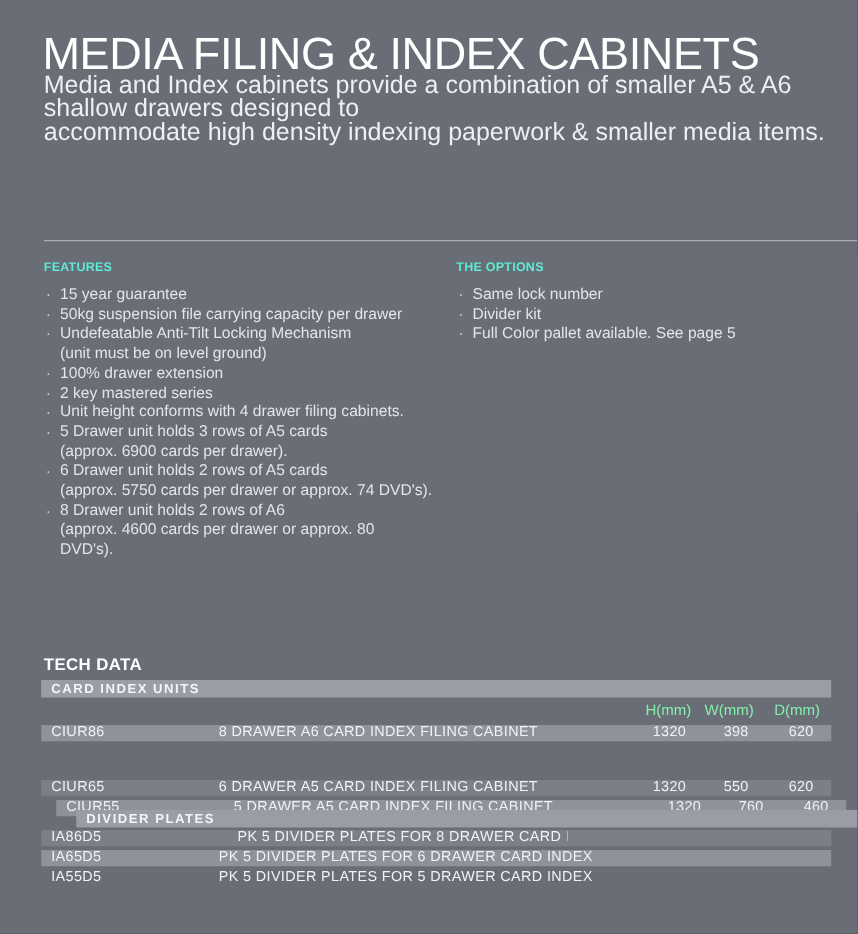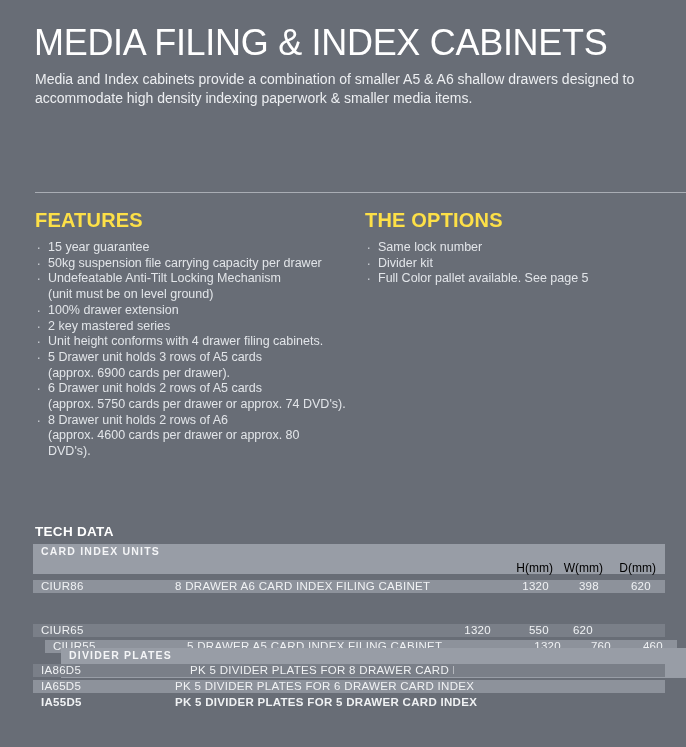--- a/index.html
+++ b/index.html
@@ -8,59 +8,59 @@
     background:#686d76;
     font-family:"Liberation Sans", sans-serif;
     -webkit-font-smoothing:antialiased;
   }
   .title{
     position:absolute;left:34px;top:22px;
     font-size:36px;font-weight:400;color:#ffffff;letter-spacing:-0.3px;
     white-space:nowrap;
   }
   .subtitle{
-    position:absolute;left:35px;top:70px;
-    font-size:14px;line-height:19px;color:#edeff2;
+    position:absolute;left:35px;top:59px;
+    font-size:20px;line-height:19px;color:#edeff2;
   }
   .rule{
     position:absolute;left:35px;top:192px;width:651px;height:1px;
     background:#a9adb4;
   }
   .col{position:absolute;top:209px;}
   .col.features{left:35px;width:330px;}
   .col.options{left:365px;width:315px;}
   .section-heading{
-    font-size:20px;font-weight:bold;color:#fde047;letter-spacing:0.2px;
+    font-size:10px;font-weight:bold;color:#5eead4;letter-spacing:0.2px;
     margin:0 0 8px 0;
   }
   .li{
     position:relative;padding-left:13px;
     font-size:12.5px;line-height:15.7px;color:#e2e5e9;
   }
   .li .dot{position:absolute;left:2px;top:-2px;color:#cfd3d8;}
   .tech-heading{
     position:absolute;left:35px;top:524px;
     font-size:13.5px;font-weight:bold;color:#ffffff;letter-spacing:0.3px;
   }
   .bar{
-    position:absolute;left:33px;width:632px;height:30px;
+    position:absolute;left:33px;width:632px;height:14px;
     background:#989da6;color:#f4f5f7;
     font-size:10.5px;font-weight:bold;letter-spacing:1.2px;
     line-height:14px;padding-left:8px;box-sizing:border-box;
   }
   .bar.ciu{top:544px;}
   .bar.dp{top:648px;margin-left:28px;}
   .tgrid{
     display:grid;
     grid-template-columns:142px 1fr 58px 50px 58px;
     width:632px;box-sizing:border-box;
   }
   .thead-row{
     position:absolute;left:33px;top:561px;height:15px;line-height:15px;
-    font-size:12px;color:#000000;
+    font-size:12px;color:#86efac;
   }
   .thead-row .num{text-align:right;}
   .thead-row .c3{padding-right:4px;}
   .thead-row .c4{padding-right:4px;}
   .thead-row .c5{padding-right:9px;}
   .rows{position:absolute;left:33px;width:632px;}
   .rows.ciu{top:580px;}
   .rows.dp{top:664px;}
   .trow{
     height:13px;line-height:13px;margin-bottom:3px;
@@ -131,20 +131,21 @@
   <div class="rows ciu" id="ciu-rows">
       <div class="trow tgrid" style="background: rgb(141, 146, 155);">
         <div class="cell code">CIUR86</div>
         <div class="cell desc">8 DRAWER A6 CARD INDEX FILING CABINET</div>
         <div class="cell num h">1320</div>
         <div class="cell num w">398</div>
         <div class="cell num d">620</div>
       </div>
       <div class="trow tgrid" style="background: rgb(122, 127, 136); margin-top: 31px;">
         <div class="cell code">CIUR65</div>
+        <div class="cell desc">6 DRAWER A5 CARD INDEX FILING CABINET</div>
         <div class="cell num h">1320</div>
         <div class="cell num w">550</div>
         <div class="cell num d">620</div>
       </div>
       <div class="trow tgrid" style="background: rgb(141, 146, 155); margin-left: 12px;">
         <div class="cell code">CIUR55</div>
         <div class="cell desc">5 DRAWER A5 CARD INDEX FILING CABINET</div>
         <div class="cell num h">1320</div>
         <div class="cell num w">760</div>
         <div class="cell num d">460</div>
@@ -161,21 +162,21 @@
         <div class="cell num w"></div>
         <div class="cell num d"></div>
       </div>
       <div class="trow tgrid" style="background: rgb(141, 146, 155);">
         <div class="cell code">IA65D5</div>
         <div class="cell desc">PK 5 DIVIDER PLATES FOR 6 DRAWER CARD INDEX</div>
         <div class="cell num h"></div>
         <div class="cell num w"></div>
         <div class="cell num d"></div>
       </div>
-      <div class="trow tgrid" style="background: transparent; font-weight: bold;">
+      <div class="trow tgrid" style="background: transparent;">
         <div class="cell code">IA55D5</div>
         <div class="cell desc">PK 5 DIVIDER PLATES FOR 5 DRAWER CARD INDEX</div>
         <div class="cell num h"></div>
         <div class="cell num w"></div>
         <div class="cell num d"></div>
       </div>
     </div>
 
 </div>
 

